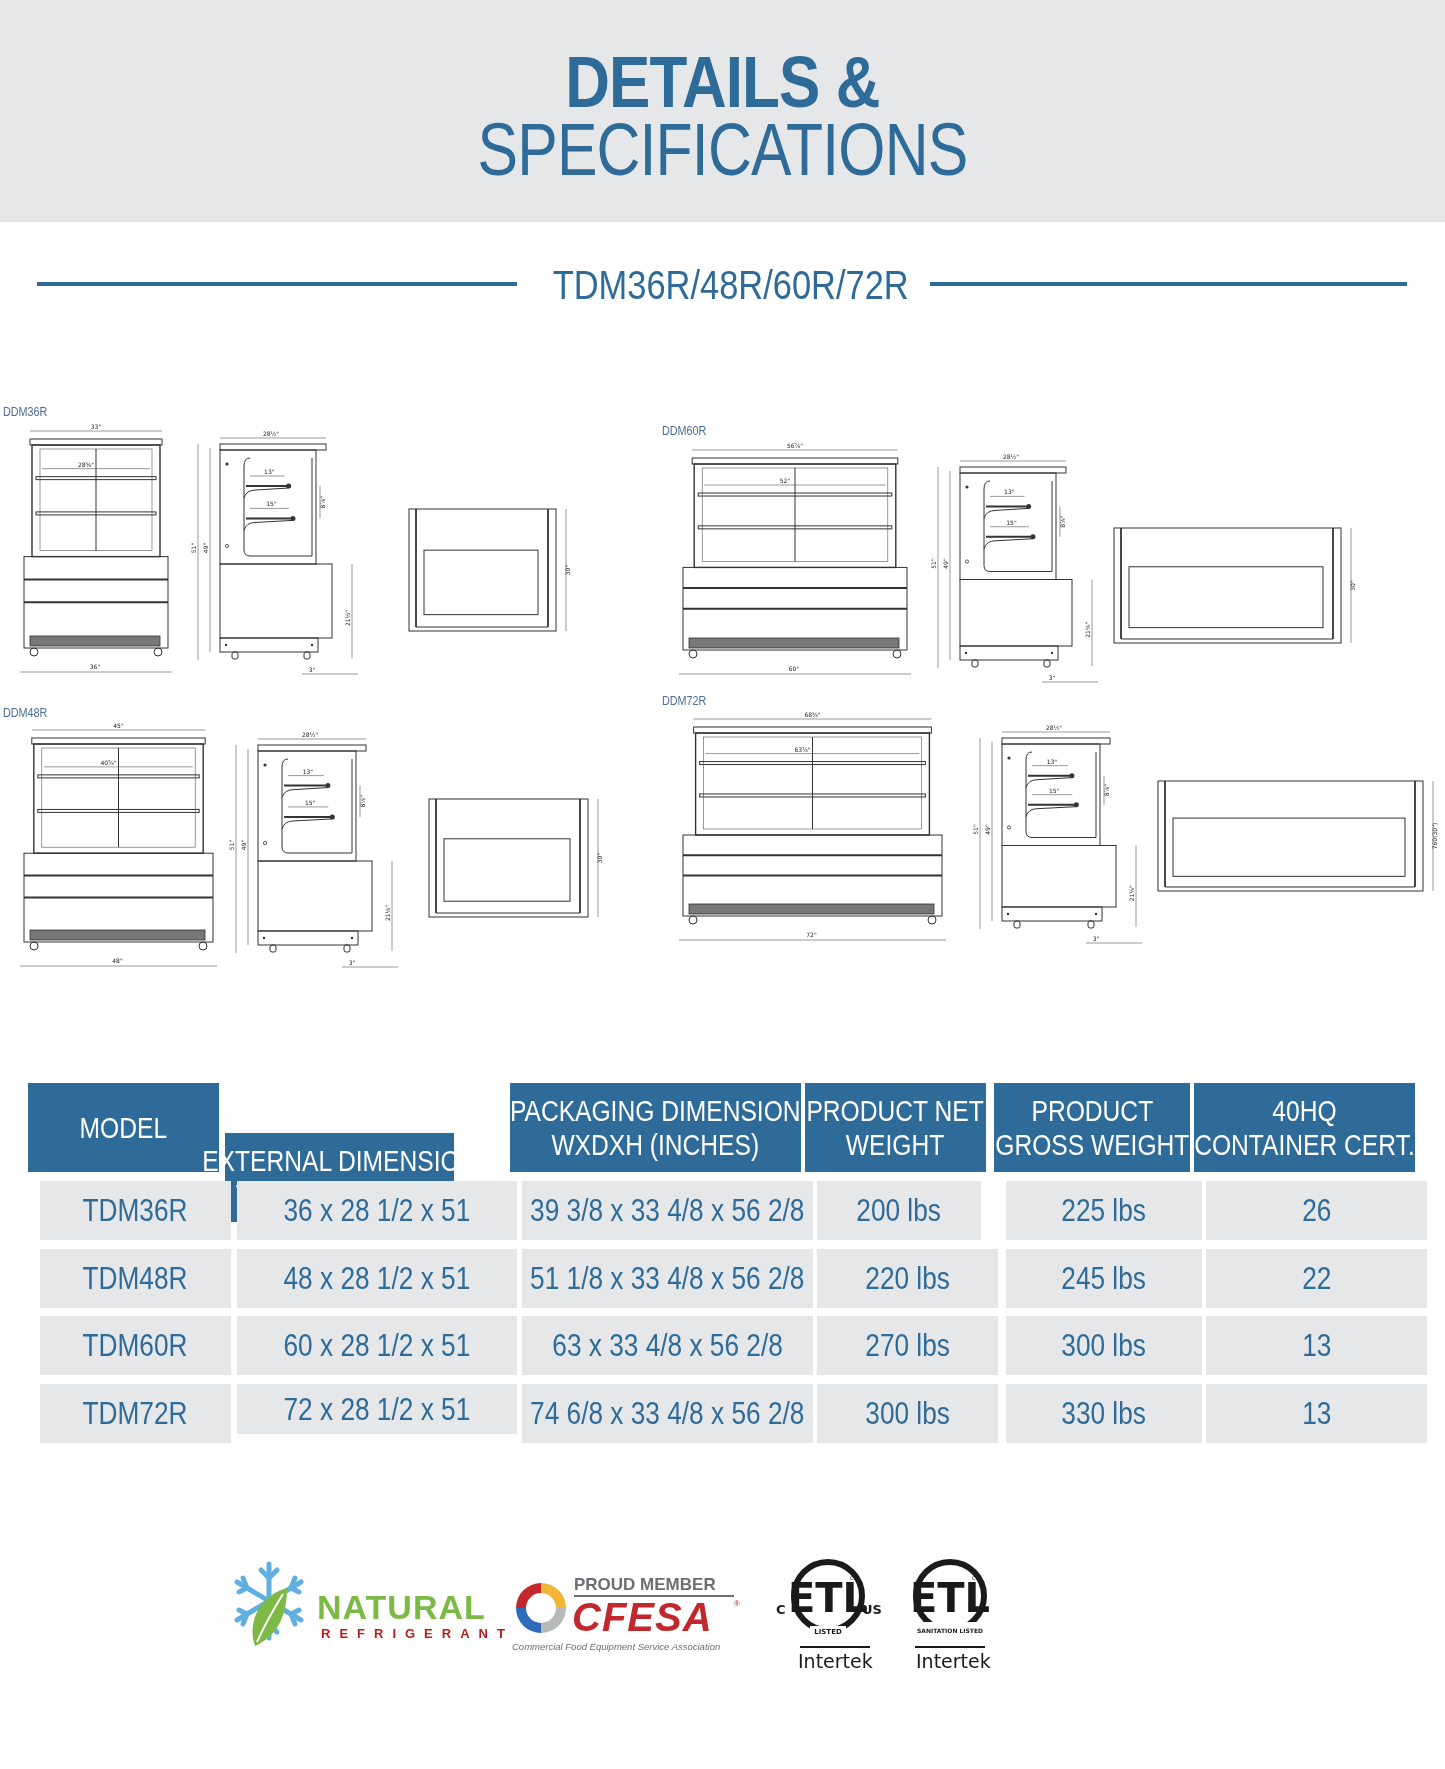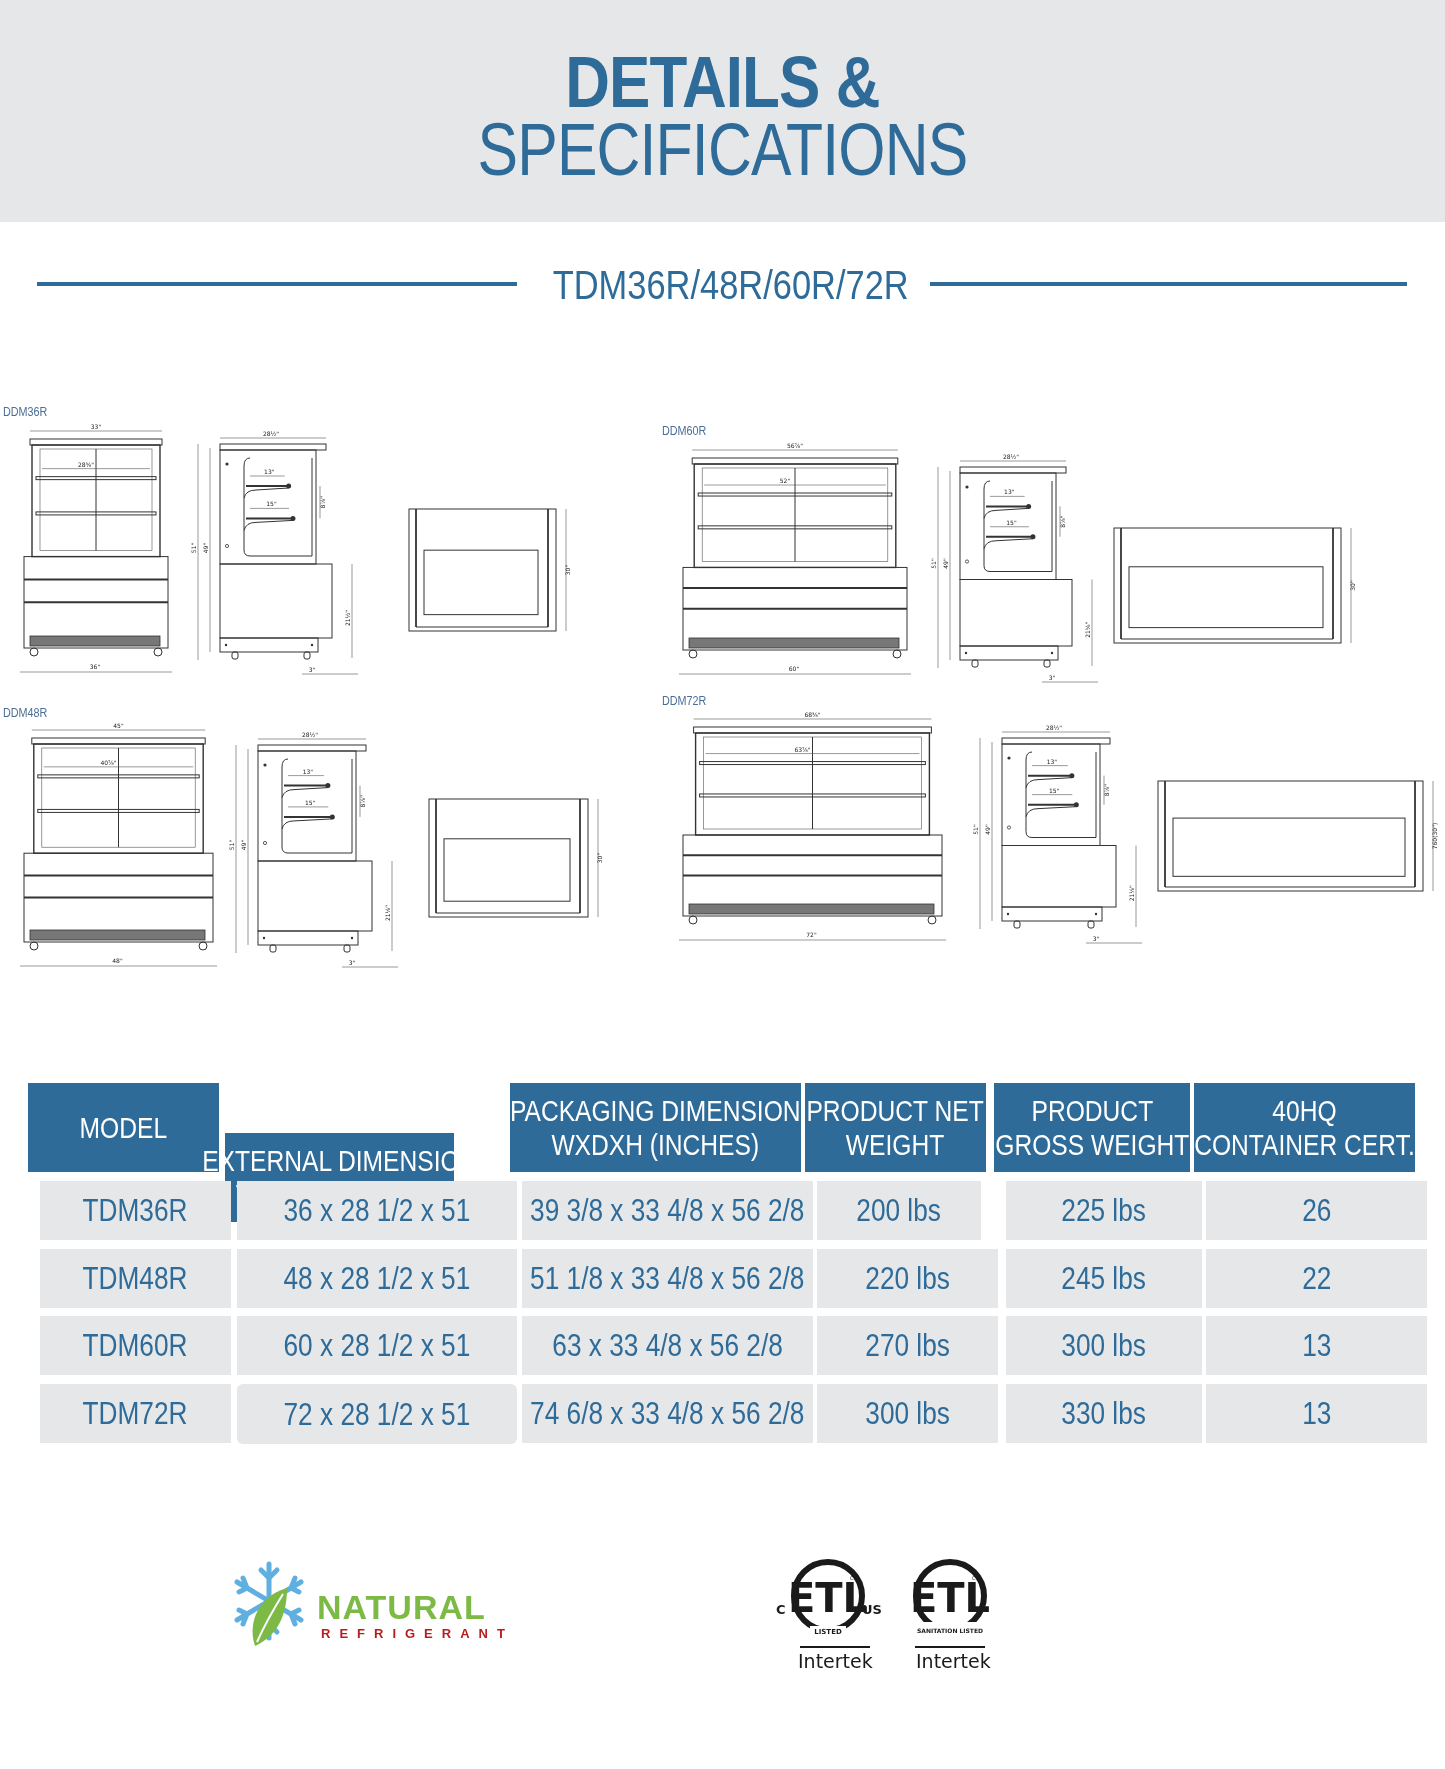--- a/index.html
+++ b/index.html
@@ -429,21 +429,21 @@
     </div>
     <div class="t-cell t-body" style="left: 966px; top: 233px; width: 196px; height: 59px;">
       <span>300 lbs</span>
     </div>
     <div class="t-cell t-body" style="left: 1166px; top: 233px; width: 221px; height: 59px;">
       <span>13</span>
     </div>
     <div class="t-cell t-body" style="left: 0px; top: 301px; width: 191px; height: 59px;">
       <span>TDM72R</span>
     </div>
-    <div class="t-cell t-body" style="left: 197px; top: 301px; width: 280px; height: 60px; border-radius: 6px;">
+    <div class="t-cell t-body" style="left: 197px; top: 301px; width: 280px; height: 50px;">
       <span>72 x 28 1/2 x 51</span>
     </div>
     <div class="t-cell t-body" style="left: 482px; top: 301px; width: 291px; height: 59px;">
       <span>74 6/8 x 33 4/8 x 56 2/8</span>
     </div>
     <div class="t-cell t-body" style="left: 777px; top: 301px; width: 181px; height: 59px;">
       <span>300 lbs</span>
     </div>
     <div class="t-cell t-body" style="left: 966px; top: 301px; width: 196px; height: 59px;">
       <span>330 lbs</span>
@@ -468,20 +468,33 @@
         <polyline points="14,52 22,56 18,66"></polyline>
         <polyline points="70,66 66,56 74,52"></polyline>
       </g>
       <path d="M30 88 C22 64 34 38 62 30 C62 58 52 78 30 88 Z" fill="#7dba45"></path>
       <path d="M32 84 C40 66 48 52 58 36" stroke="#ffffff" stroke-width="2" fill="none"></path>
     </svg>
     <div class="nat-word" style="left:92px;top:30px;font-size:34px;letter-spacing:1px;">NATURAL</div>
     <div class="nat-sub" style="left:96px;top:68px;font-size:13px;">REFRIGERANT</div>
   </div>
 
+  <div class="logo" style="left:512px;top:35px;width:230px;height:80px;">
+    <svg width="58" height="58" viewBox="0 0 58 58" style="position:absolute;left:0;top:4px;">
+      <path d="M29 4 A25 25 0 0 1 54 29 L44 29 A15 15 0 0 0 29 14 Z" fill="#f1b434"></path>
+      <path d="M4 29 A25 25 0 0 1 29 4 L29 14 A15 15 0 0 0 14 29 Z" fill="#c1272d"></path>
+      <path d="M29 54 A25 25 0 0 1 4 29 L14 29 A15 15 0 0 0 29 44 Z" fill="#2e6bb8"></path>
+      <path d="M54 29 A25 25 0 0 1 29 54 L29 44 A15 15 0 0 0 44 29 Z" fill="#b8b9bb"></path>
+    </svg>
+    <div class="cfesa-proud" style="left:62px;top:0px;font-size:17px;">PROUD MEMBER</div>
+    <div style="position:absolute;left:62px;top:20px;width:160px;height:2px;background:#6d6e71;"></div>
+    <div class="cfesa-word" style="left:60px;top:20px;font-size:40px;letter-spacing:1px;">CFESA</div>
+    <div style="position:absolute;left:222px;top:24px;font-size:8px;color:#c1272d;">®</div>
+    <div class="cfesa-sub" style="left:0px;top:66px;font-size:9.5px;">Commercial Food Equipment Service Association</div>
+  </div>
 
   <div class="logo" style="left:770px;top:12px;width:115px;height:120px;">
     <svg width="115" height="92" viewBox="0 0 115 92" style="position:absolute;left:0;top:0;">
       <circle cx="58" cy="44" r="34" fill="none" stroke="#1a1a1a" stroke-width="6"></circle>
       <text x="58" y="60" text-anchor="middle" font-family="DejaVu Sans" font-weight="bold" font-size="40" fill="#1a1a1a">ETL</text>
       <text x="80" y="28" font-family="DejaVu Sans" font-size="5" fill="#1a1a1a">CM</text>
       <rect x="40" y="74" width="36" height="10" fill="#ffffff"></rect>
       <text x="58" y="82" text-anchor="middle" font-family="DejaVu Sans" font-weight="bold" font-size="7" fill="#1a1a1a">LISTED</text>
       <text x="6" y="62" font-family="DejaVu Sans" font-weight="bold" font-size="13" fill="#1a1a1a">C</text>
       <text x="92" y="62" font-family="DejaVu Sans" font-weight="bold" font-size="13" fill="#1a1a1a">US</text>

